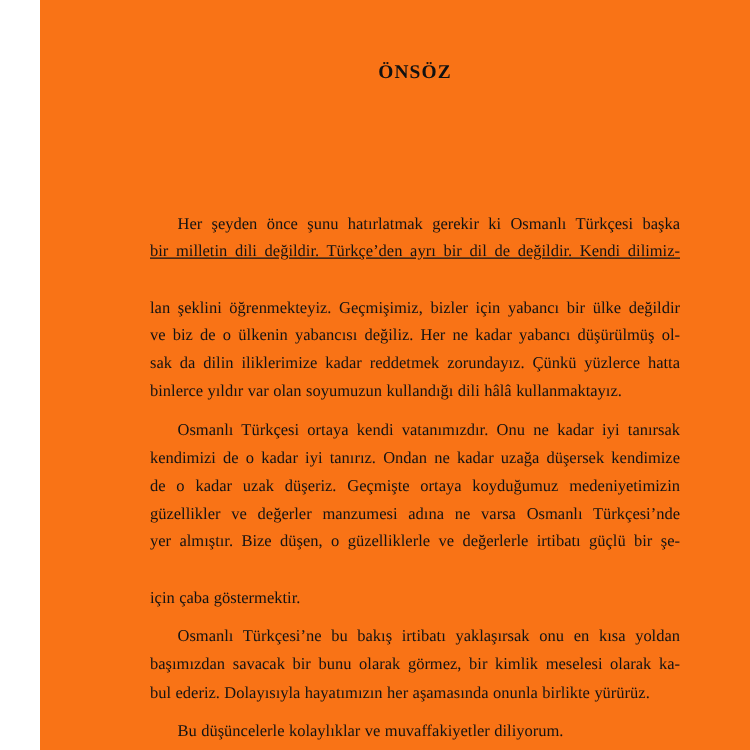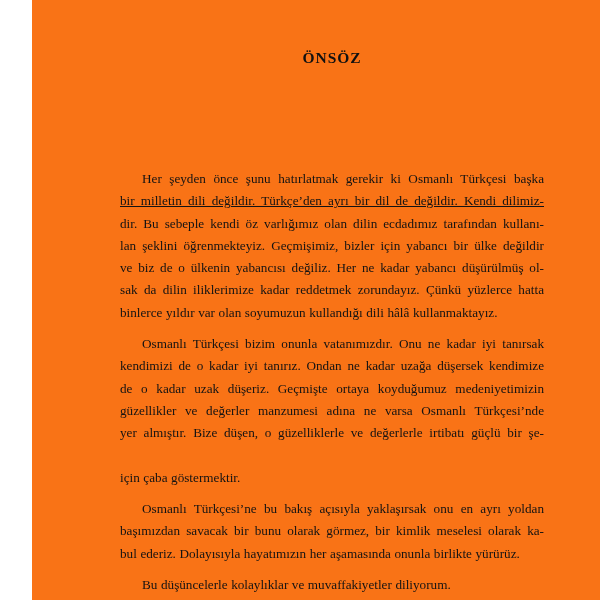--- a/index.html
+++ b/index.html
@@ -76,39 +76,39 @@
 
 <div class="page">
 
   <h1 class="page-title">ÖNSÖZ</h1>
 
   <div class="text-body">
 
     <p class="para">
       <span class="indent"></span><span style="display: inline-block; white-space: normal; width: 402px; text-align-last: justify; text-align: justify;">Her şeyden önce şunu hatırlatmak gerekir ki Osmanlı Türkçesi başka</span><br>
       <span style="display: inline-block; white-space: normal; width: 424px; text-align-last: justify; text-align: justify; text-decoration: underline;">bir milletin dili değildir. Türkçe’den ayrı bir dil de değildir. Kendi dilimiz-</span><br>
-      <span style="display: inline-block; white-space: normal; width: 424px; text-align-last: justify; text-align: justify;">dir. Bu sebeple kendi öz varlığımız olan dilin ecdadımız tarafından kullanı-</span><br>
+      <br>
       <span style="display: inline-block; white-space: normal; width: 424px; text-align-last: justify; text-align: justify;">lan şeklini öğrenmekteyiz. Geçmişimiz, bizler için yabancı bir ülke değildir</span><br>
       <span style="display: inline-block; white-space: normal; width: 424px; text-align-last: justify; text-align: justify;">ve biz de o ülkenin yabancısı değiliz. Her ne kadar yabancı düşürülmüş ol-</span><br>
       <span style="display: inline-block; white-space: normal; width: 424px; text-align-last: justify; text-align: justify;">sak da dilin iliklerimize kadar reddetmek zorundayız. Çünkü yüzlerce hatta</span><br>
       <span style="display: inline-block; white-space: pre;">binlerce yıldır var olan soyumuzun kullandığı dili hâlâ kullanmaktayız.</span>
     </p>
 
     <p class="para">
-      <span class="indent"></span><span style="display: inline-block; white-space: normal; width: 402px; text-align-last: justify; text-align: justify;">Osmanlı Türkçesi bizim onunla vatanımızdır. Onu ne kadar iyi tanırsak</span><br>
+      <span class="indent"></span><span style="display: inline-block; white-space: normal; width: 402px; text-align-last: justify; text-align: justify;">Osmanlı Türkçesi ortaya kendi vatanımızdır. Onu ne kadar iyi tanırsak</span><br>
       <span style="display: inline-block; white-space: normal; width: 424px; text-align-last: justify; text-align: justify;">kendimizi de o kadar iyi tanırız. Ondan ne kadar uzağa düşersek kendimize</span><br>
       <span style="display: inline-block; white-space: normal; width: 424px; text-align-last: justify; text-align: justify;">de o kadar uzak düşeriz. Geçmişte ortaya koyduğumuz medeniyetimizin</span><br>
       <span style="display: inline-block; white-space: normal; width: 424px; text-align-last: justify; text-align: justify;">güzellikler ve değerler manzumesi adına ne varsa Osmanlı Türkçesi’nde</span><br>
       <span style="display: inline-block; white-space: normal; width: 424px; text-align-last: justify; text-align: justify;">yer almıştır. Bize düşen, o güzelliklerle ve değerlerle irtibatı güçlü bir şe-</span><br>
       <br>
       <span style="display: inline-block; white-space: pre;">için çaba göstermektir.</span>
     </p>
 
     <p class="para">
-      <span class="indent"></span><span style="display: inline-block; white-space: normal; width: 402px; text-align-last: justify; text-align: justify;">Osmanlı Türkçesi’ne bu bakış açısıyla yaklaşırsak onu en ayrı yoldan</span><br>
+      <span class="indent"></span><span style="display: inline-block; white-space: normal; width: 402px; text-align-last: justify; text-align: justify;">Osmanlı Türkçesi’ne bu bakış irtibatı yaklaşırsak onu en kısa yoldan</span><br>
       <span style="display: inline-block; white-space: normal; width: 424px; text-align-last: justify; text-align: justify;">başımızdan savacak bir bunu olarak görmez, bir kimlik meselesi olarak ka-</span><br>
       <span style="display: inline-block; white-space: pre;">bul ederiz. Dolayısıyla hayatımızın her aşamasında onunla birlikte yürürüz.</span>
     </p>
 
     <p class="para">
       <span class="indent"></span><span style="display: inline-block; white-space: pre;">Bu düşüncelerle kolaylıklar ve muvaffakiyetler diliyorum.</span>
     </p>
 
   </div>
 </div>

